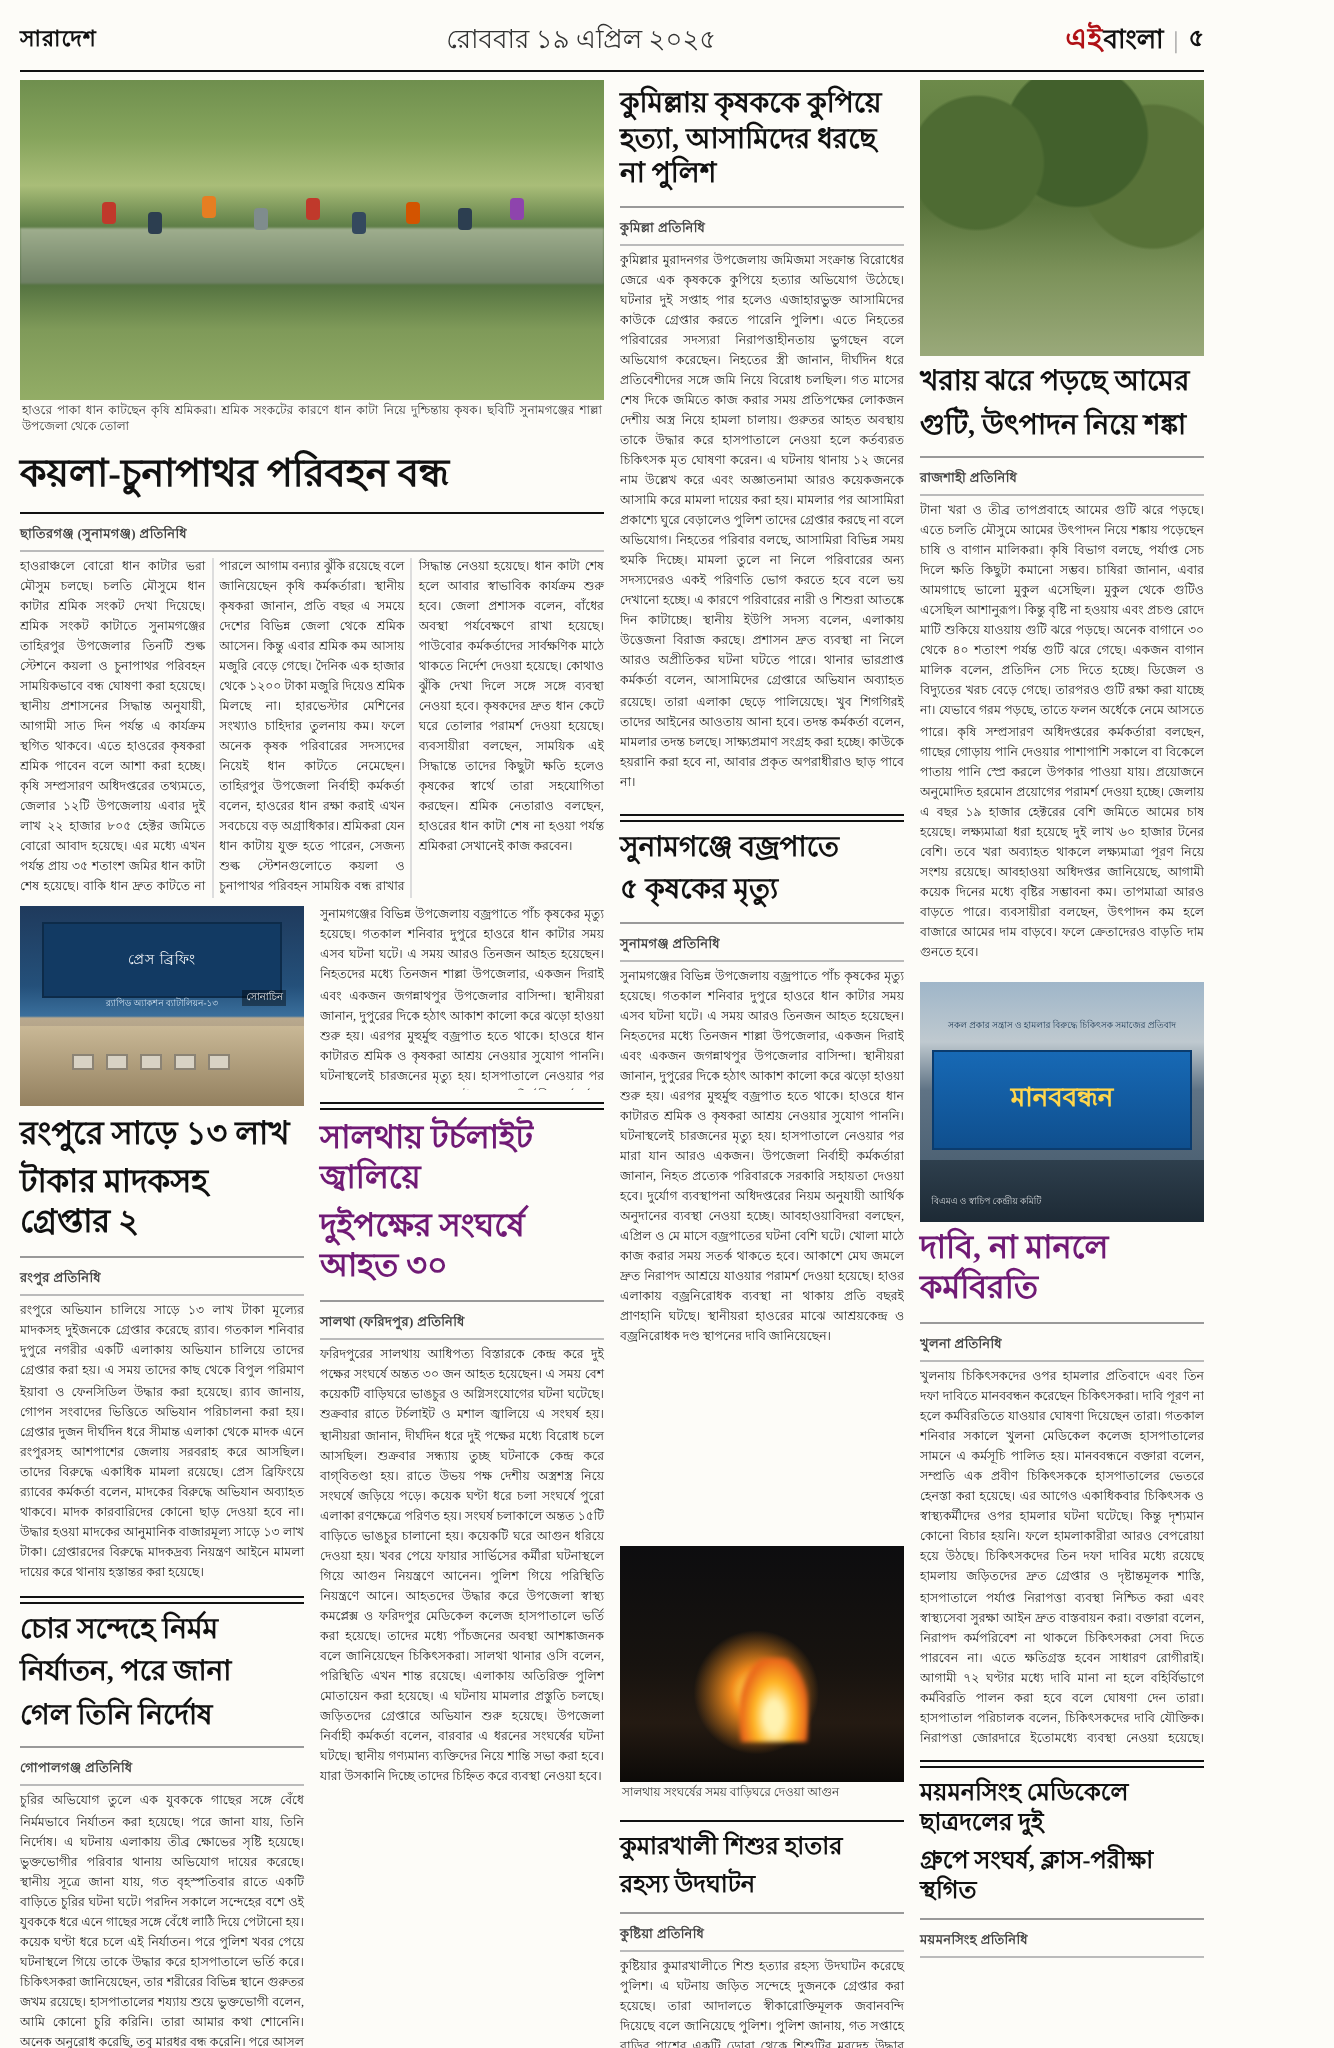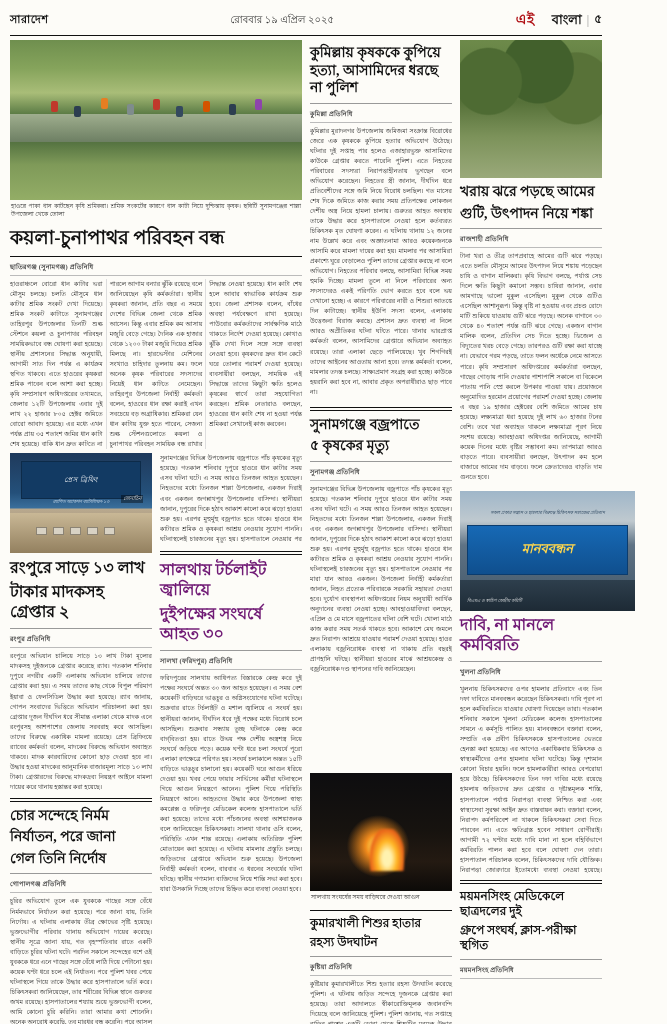--- a/index.html
+++ b/index.html
@@ -17,24 +17,24 @@
     position:relative;
   }
   
   .masthead{
     display:flex;align-items:center;justify-content:space-between;
     border-bottom:1.5px solid #111;
     padding-bottom:3px;
     margin-bottom:4px;
   }
   .mh-left{font-size:11px;font-weight:bold;letter-spacing:.5px;}
-  .mh-center{font-size:10px;color:#333;}
+  .mh-center{font-size:13px;color:#333;}
   .mh-right{display:flex;align-items:center;gap:5px;}
   .logo-box{
-    display:flex;align-items:center;gap:17px;
+    display:flex;align-items:center;gap:0;
   }
   .logo-mark{
     font-size:14px;font-weight:bold;color:#b01116;
     letter-spacing:.5px;
   }
   .logo-sub{font-size:13px;font-weight:bold;color:#111;}
   .pagenum{font-size:12px;font-weight:bold;}
   .mh-sep{color:#999;font-size:12px;}
 
   
@@ -74,21 +74,21 @@
     color:#222;
     -webkit-hyphens:auto;hyphens:auto;
     word-break:break-word;
   }
   .cols3{column-count:3;column-gap:7px;column-rule:.4px solid #ddd;}
   .rule{border-top:1px solid #111;margin:6px 0 5px 0;}
   .rule.thin{border-top:.6px solid #999;}
   .dbl{border-top:1px solid #111;border-bottom:1px solid #111;height:2px;margin:6px 0 5px;}
 
   
-  .photo{position:relative;width:100%;overflow:hidden;background:#8aa36b;font-style:italic;}
+  .photo{position:relative;width:100%;overflow:hidden;background:#8aa36b;}
   .cap{
     font-size:6px;color:#333;line-height:1.4;
     padding:2px 1px 3px 1px;text-align:justify;
   }
 
   
   .ph-field{height:160px;background:
      linear-gradient(180deg,#6f8f4e 0%,#86a45c 18%,#a9bd78 33%,#5d7d46 46%,#49683a 60%,#7f9a59 78%,#93ad66 100%);
   }
   .ph-field .w{
@@ -273,21 +273,21 @@
 
     <div class="col">
       <div class="photo ph-tree"></div>
 
       <div class="hl md" style="margin-top:5px;">খরায় ঝরে পড়ছে আমের</div>
       <div class="hl md">গুটি, উৎপাদন নিয়ে শঙ্কা</div>
       <div class="rule thin"></div>
       <div class="byline">রাজশাহী প্রতিনিধি</div>
       <div class="body" style="height:236px;overflow:hidden;">টানা খরা ও তীব্র তাপপ্রবাহে আমের গুটি ঝরে পড়ছে। এতে চলতি মৌসুমে আমের উৎপাদন নিয়ে শঙ্কায় পড়েছেন চাষি ও বাগান মালিকরা। কৃষি বিভাগ বলছে, পর্যাপ্ত সেচ দিলে ক্ষতি কিছুটা কমানো সম্ভব। চাষিরা জানান, এবার আমগাছে ভালো মুকুল এসেছিল। মুকুল থেকে গুটিও এসেছিল আশানুরূপ। কিন্তু বৃষ্টি না হওয়ায় এবং প্রচণ্ড রোদে মাটি শুকিয়ে যাওয়ায় গুটি ঝরে পড়ছে। অনেক বাগানে ৩০ থেকে ৪০ শতাংশ পর্যন্ত গুটি ঝরে গেছে। একজন বাগান মালিক বলেন, প্রতিদিন সেচ দিতে হচ্ছে। ডিজেল ও বিদ্যুতের খরচ বেড়ে গেছে। তারপরও গুটি রক্ষা করা যাচ্ছে না। যেভাবে গরম পড়ছে, তাতে ফলন অর্ধেকে নেমে আসতে পারে। কৃষি সম্প্রসারণ অধিদপ্তরের কর্মকর্তারা বলছেন, গাছের গোড়ায় পানি দেওয়ার পাশাপাশি সকালে বা বিকেলে পাতায় পানি স্প্রে করলে উপকার পাওয়া যায়। প্রয়োজনে অনুমোদিত হরমোন প্রয়োগের পরামর্শ দেওয়া হচ্ছে। জেলায় এ বছর ১৯ হাজার হেক্টরের বেশি জমিতে আমের চাষ হয়েছে। লক্ষ্যমাত্রা ধরা হয়েছে দুই লাখ ৬০ হাজার টনের বেশি। তবে খরা অব্যাহত থাকলে লক্ষ্যমাত্রা পূরণ নিয়ে সংশয় রয়েছে। আবহাওয়া অধিদপ্তর জানিয়েছে, আগামী কয়েক দিনের মধ্যে বৃষ্টির সম্ভাবনা কম। তাপমাত্রা আরও বাড়তে পারে। ব্যবসায়ীরা বলছেন, উৎপাদন কম হলে বাজারে আমের দাম বাড়বে। ফলে ক্রেতাদেরও বাড়তি দাম গুনতে হবে।</div>
 
-      <div class="photo ph-rally" style="margin-top:4px;padding-left:33px;">
+      <div class="photo ph-rally" style="margin-top:4px;">
         <div style="position:absolute;left:4%;right:4%;top:16%;font-size:4.5px;color:#16324d;text-align:center;">সকল প্রকার সন্ত্রাস ও হামলার বিরুদ্ধে চিকিৎসক সমাজের প্রতিবাদ</div>
         <div class="bn">
           <span class="big">মানববন্ধন</span>
         </div>
         <div class="crowd"></div>
         <div style="position:absolute;left:4%;bottom:5%;font-size:4.5px;color:#ffffffcc;">বিএমএ ও স্বাচিপ কেন্দ্রীয় কমিটি</div>
       </div>
 
       <div class="hl lg red">দাবি, না মানলে কর্মবিরতি</div>
       <div class="rule thin"></div>

